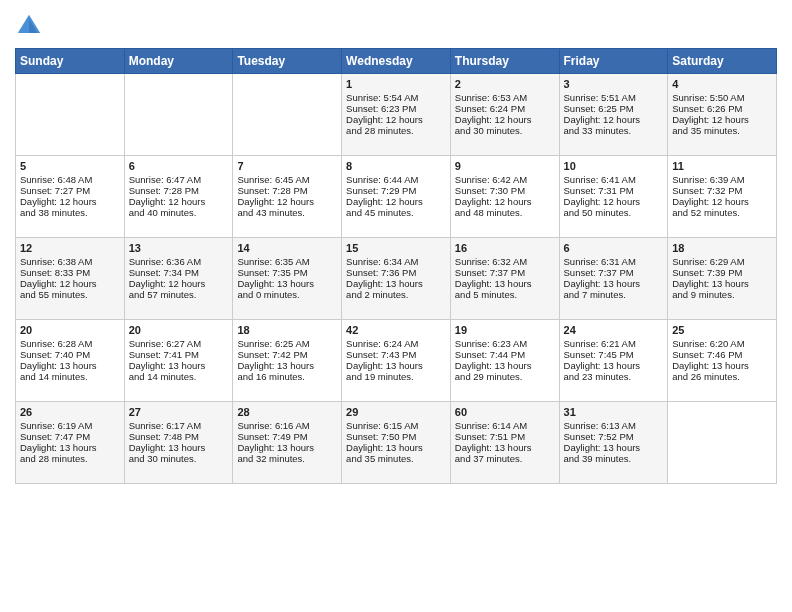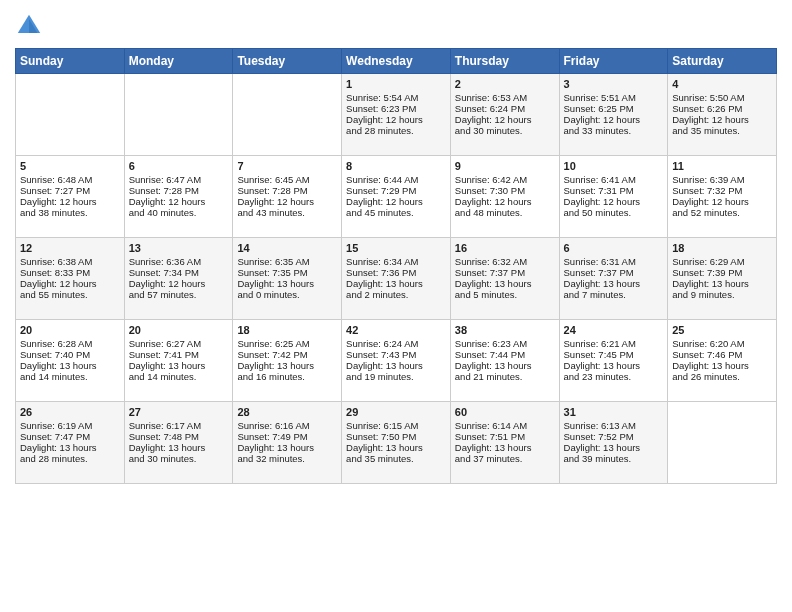--- a/index.html
+++ b/index.html
@@ -281,25 +281,25 @@
             <div>and 16 minutes.</div>
           </td>
           <td>
             <span class="day-num">42</span>
             <div>Sunrise: 6:24 AM</div>
             <div>Sunset: 7:43 PM</div>
             <div>Daylight: 13 hours</div>
             <div>and 19 minutes.</div>
           </td>
           <td>
-            <span class="day-num">38</span>
+            <span class="day-num">19</span>
             <div>Sunrise: 6:23 AM</div>
             <div>Sunset: 7:44 PM</div>
             <div>Daylight: 13 hours</div>
-            <div>and 21 minutes.</div>
+            <div>and 29 minutes.</div>
           </td>
           <td>
             <span class="day-num">24</span>
             <div>Sunrise: 6:21 AM</div>
             <div>Sunset: 7:45 PM</div>
             <div>Daylight: 13 hours</div>
             <div>and 23 minutes.</div>
           </td>
           <td>
             <span class="day-num">25</span>

